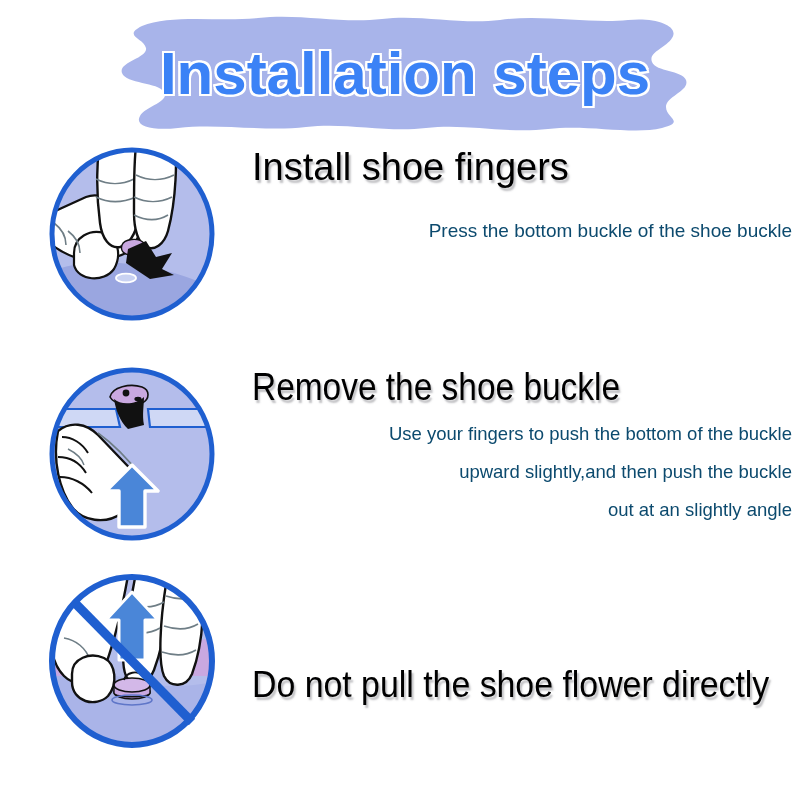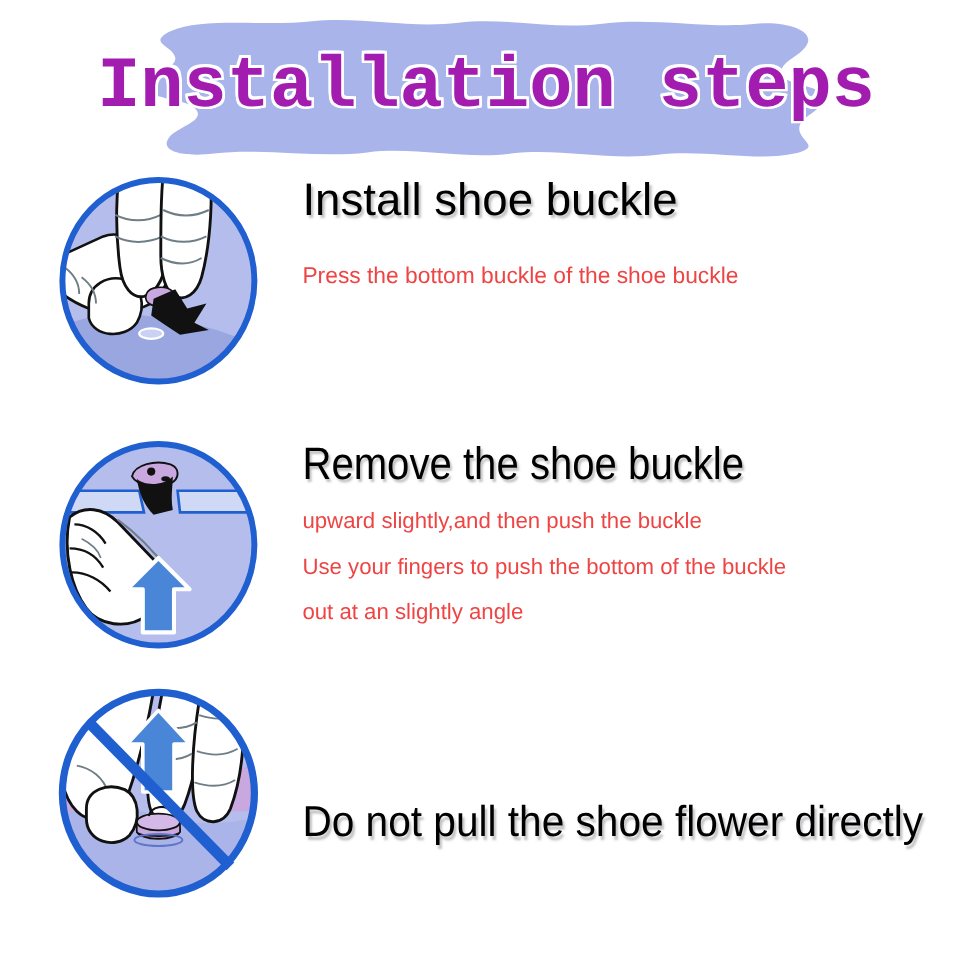--- a/index.html
+++ b/index.html
@@ -28,25 +28,25 @@
 
   #banner-title {
     position: absolute;
     left: 0;
     top: 0;
     width: 610px;
     height: 122px;
     display: flex;
     align-items: center;
     justify-content: center;
-    font-family: Liberation Mono, monospace;
+    font-family: Liberation Sans, sans-serif;
     font-weight: bold;
     font-size: 60px;
     letter-spacing: 0px;
-    color: #a21caf;
+    color: #3b82f6;
     -webkit-text-stroke: 4px #ffffff;
     paint-order: stroke fill;
     text-shadow:
        2px 0 0 #ffffff, -2px 0 0 #ffffff,
        0 2px 0 #ffffff, 0 -2px 0 #ffffff,
        2px 2px 0 #ffffff, -2px 2px 0 #ffffff,
        2px -2px 0 #ffffff, -2px -2px 0 #ffffff;
     white-space: nowrap;
     user-select: none;
   }
@@ -88,22 +88,23 @@
   #heading-1 { font-size: 38px; line-height: 44px; }
   #heading-2 { font-size: 38px; line-height: 44px; transform: scaleX(0.88); transform-origin: left center; }
   #heading-3 { font-size: 36px; line-height: 42px; transform: scaleX(0.94); transform-origin: left center; }
 
   .step-body {
     margin: 0;
   }
   .body-line {
     font-family: "Liberation Sans", sans-serif;
     font-size: 19px;
-    color: #ef4444;
+    color: #0c4a6e;
     white-space: nowrap;
+    text-align: right;
   }
   #body-1 { margin-top: 20px; }
   #body-1 .body-line { line-height: 43px; }
   #body-2 { margin-top: 6px; }
   #body-2 .body-line { line-height: 38px; font-size: 18.5px; }
 </style>
 </head>
 <body>
 
 <div id="banner">
@@ -169,21 +170,21 @@
         <path d="M 82 104 L 100 96 L 110 112 L 126 108 L 116 124 L 128 130 L 104 134
                  L 92 126 L 80 118 Z" fill="#111111"></path>
 
         <ellipse cx="80" cy="133" rx="10" ry="4.4" fill="#c9d2f2" stroke="#ffffff" stroke-width="1.8"></ellipse>
       </g>
       <ellipse cx="86" cy="89" rx="80" ry="84" fill="none" stroke="#1f5fd0" stroke-width="5"></ellipse>
     </svg>
   </div>
 
   <div class="step-text">
-    <h2 class="step-heading" id="heading-1">Install shoe buckle</h2>
+    <h2 class="step-heading" id="heading-1">Install shoe fingers</h2>
     <div class="step-body" id="body-1">
       <div class="body-line">Press the bottom buckle of the shoe buckle</div>
     </div>
   </div>
 </div>
 
 <div class="step" id="step-2">
 
   <div class="step-figure">
     <svg viewBox="0 0 172 178">
@@ -217,22 +218,22 @@
 
         <path d="M 86 100 L 112 126 L 99 126 L 99 162 L 73 162 L 73 126 L 60 126 Z" fill="#4a86d8" stroke="#ffffff" stroke-width="3.4" stroke-linejoin="round"></path>
       </g>
       <ellipse cx="86" cy="89" rx="80" ry="84" fill="none" stroke="#1f5fd0" stroke-width="5"></ellipse>
     </svg>
   </div>
 
   <div class="step-text">
     <h2 class="step-heading" id="heading-2">Remove the shoe buckle</h2>
     <div class="step-body" id="body-2">
+      <div class="body-line">Use your fingers to push the bottom of the buckle</div>
       <div class="body-line">upward slightly,and then push the buckle</div>
-      <div class="body-line">Use your fingers to push the bottom of the buckle</div>
       <div class="body-line">out at an slightly angle</div>
     </div>
   </div>
 </div>
 
 <div class="step" id="step-3">
 
   <div class="step-figure">
     <svg viewBox="0 0 172 178">
       <defs>

